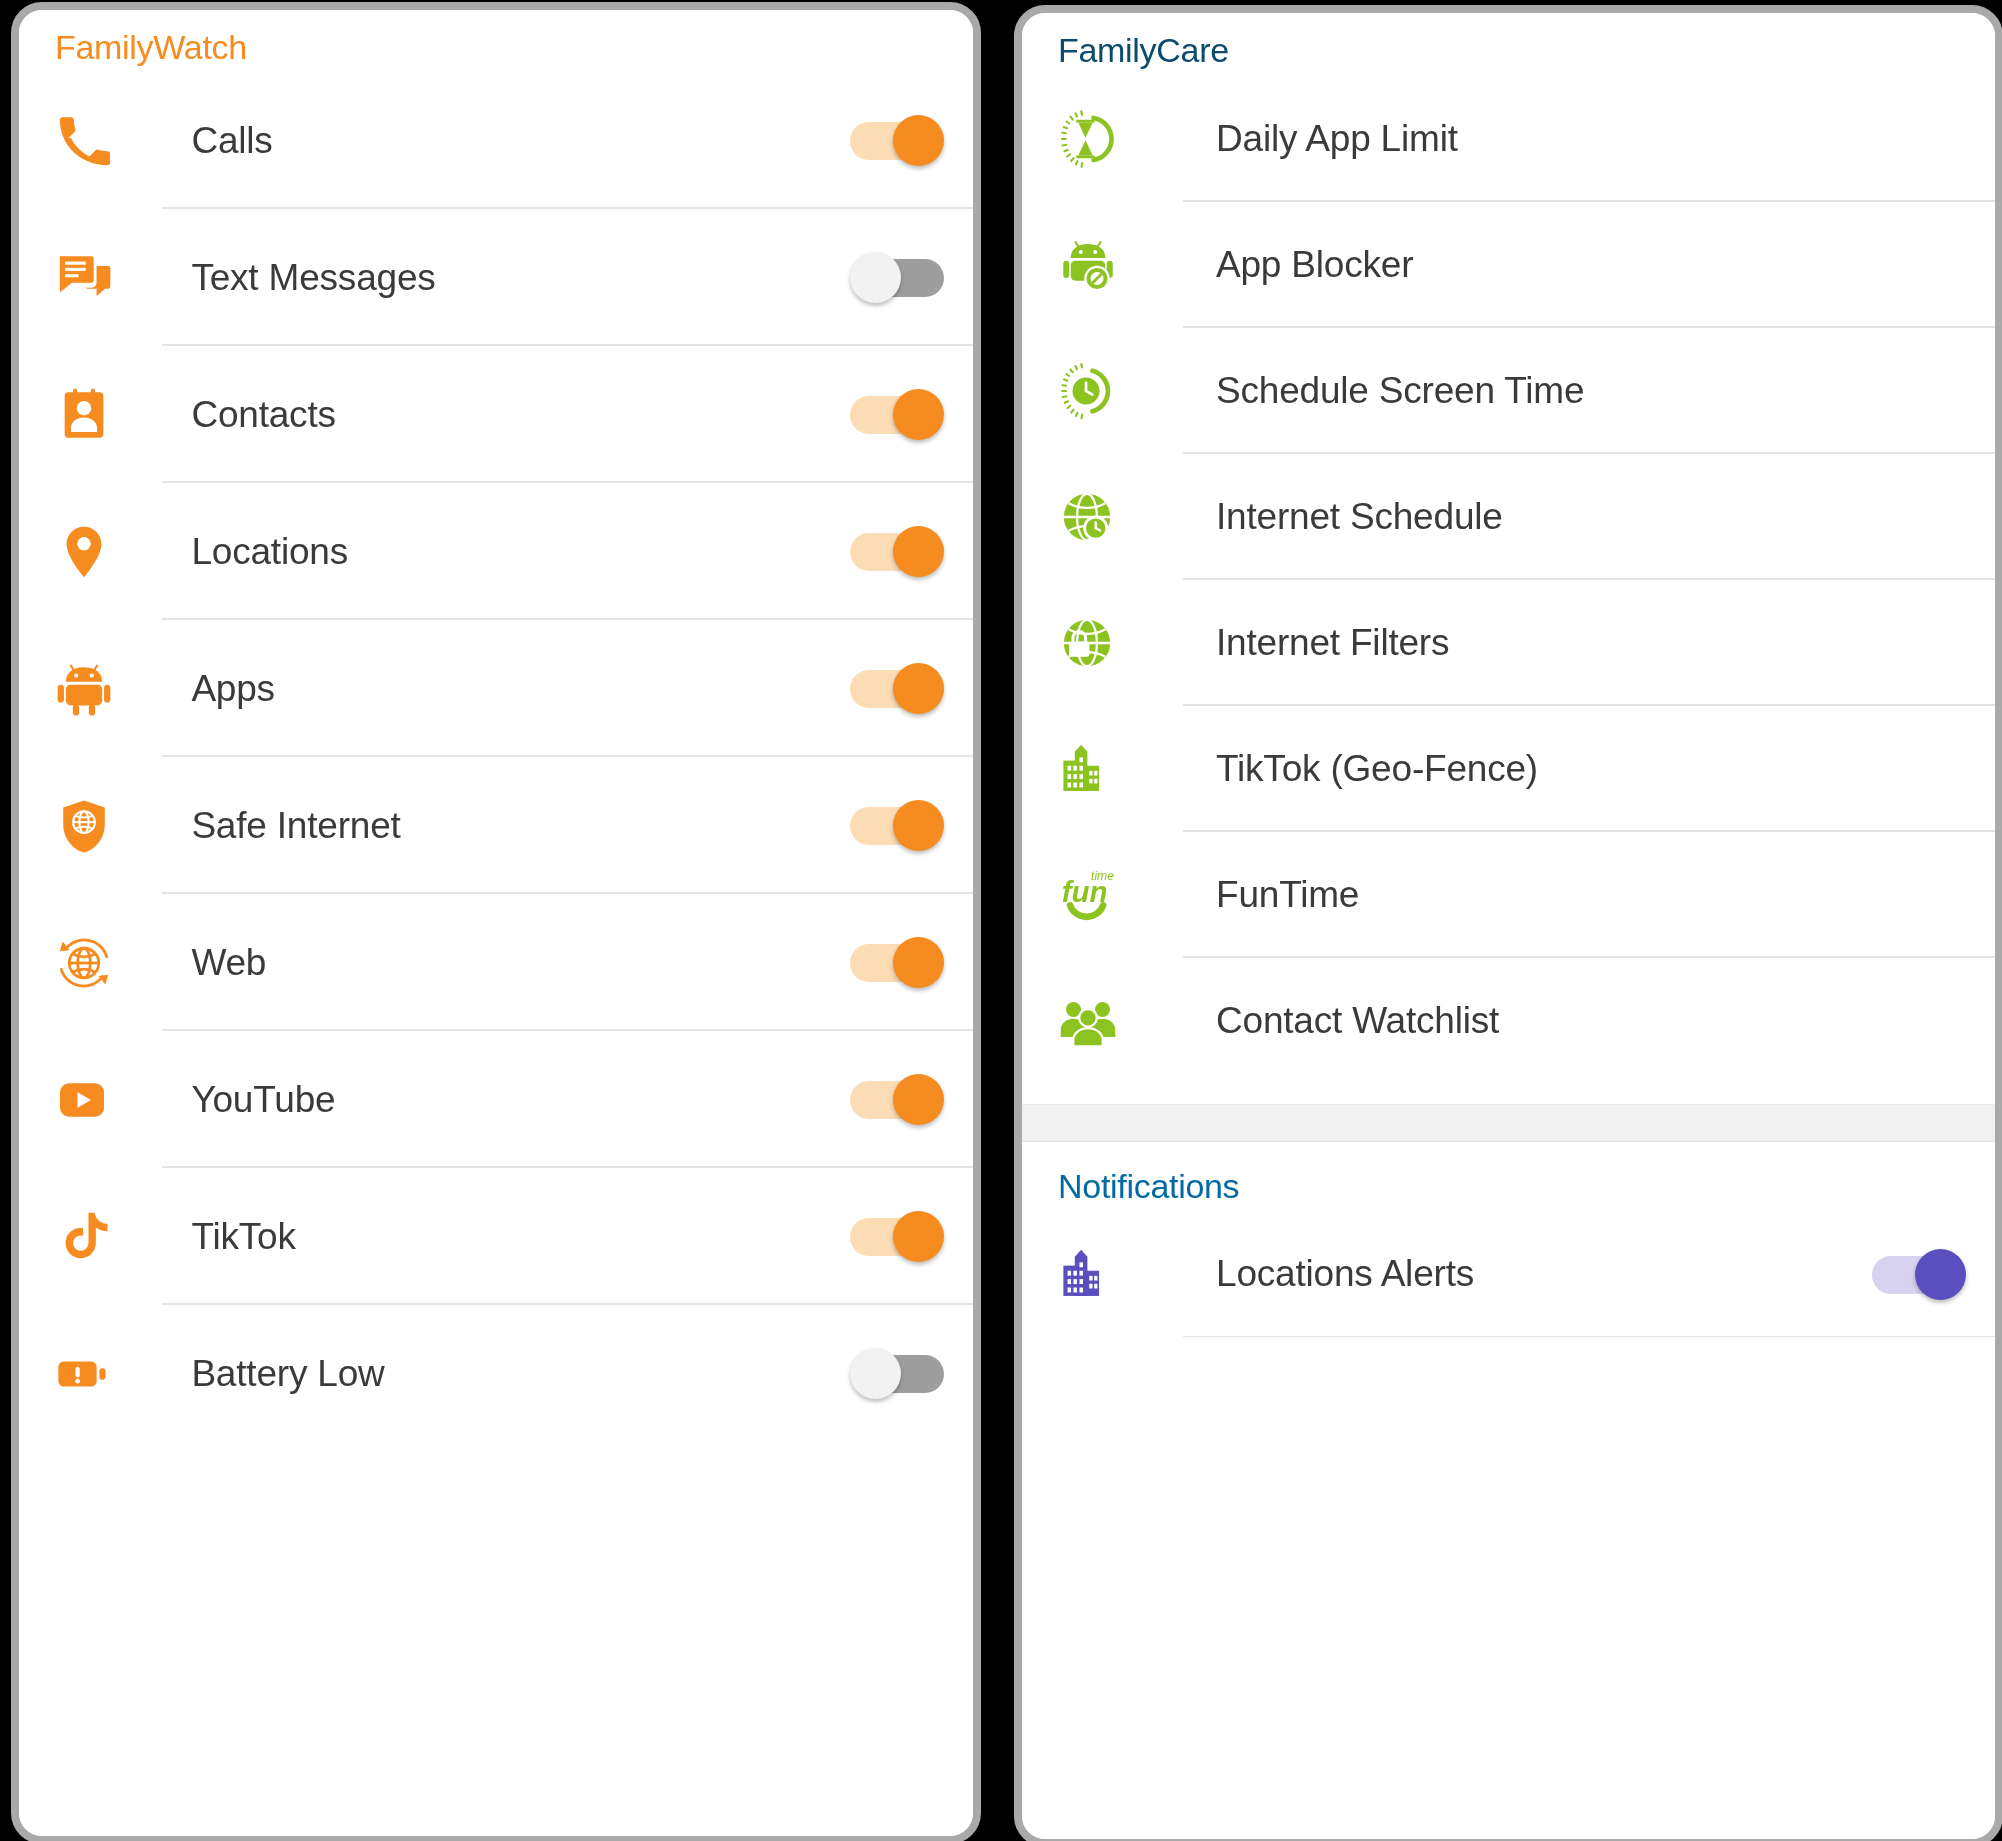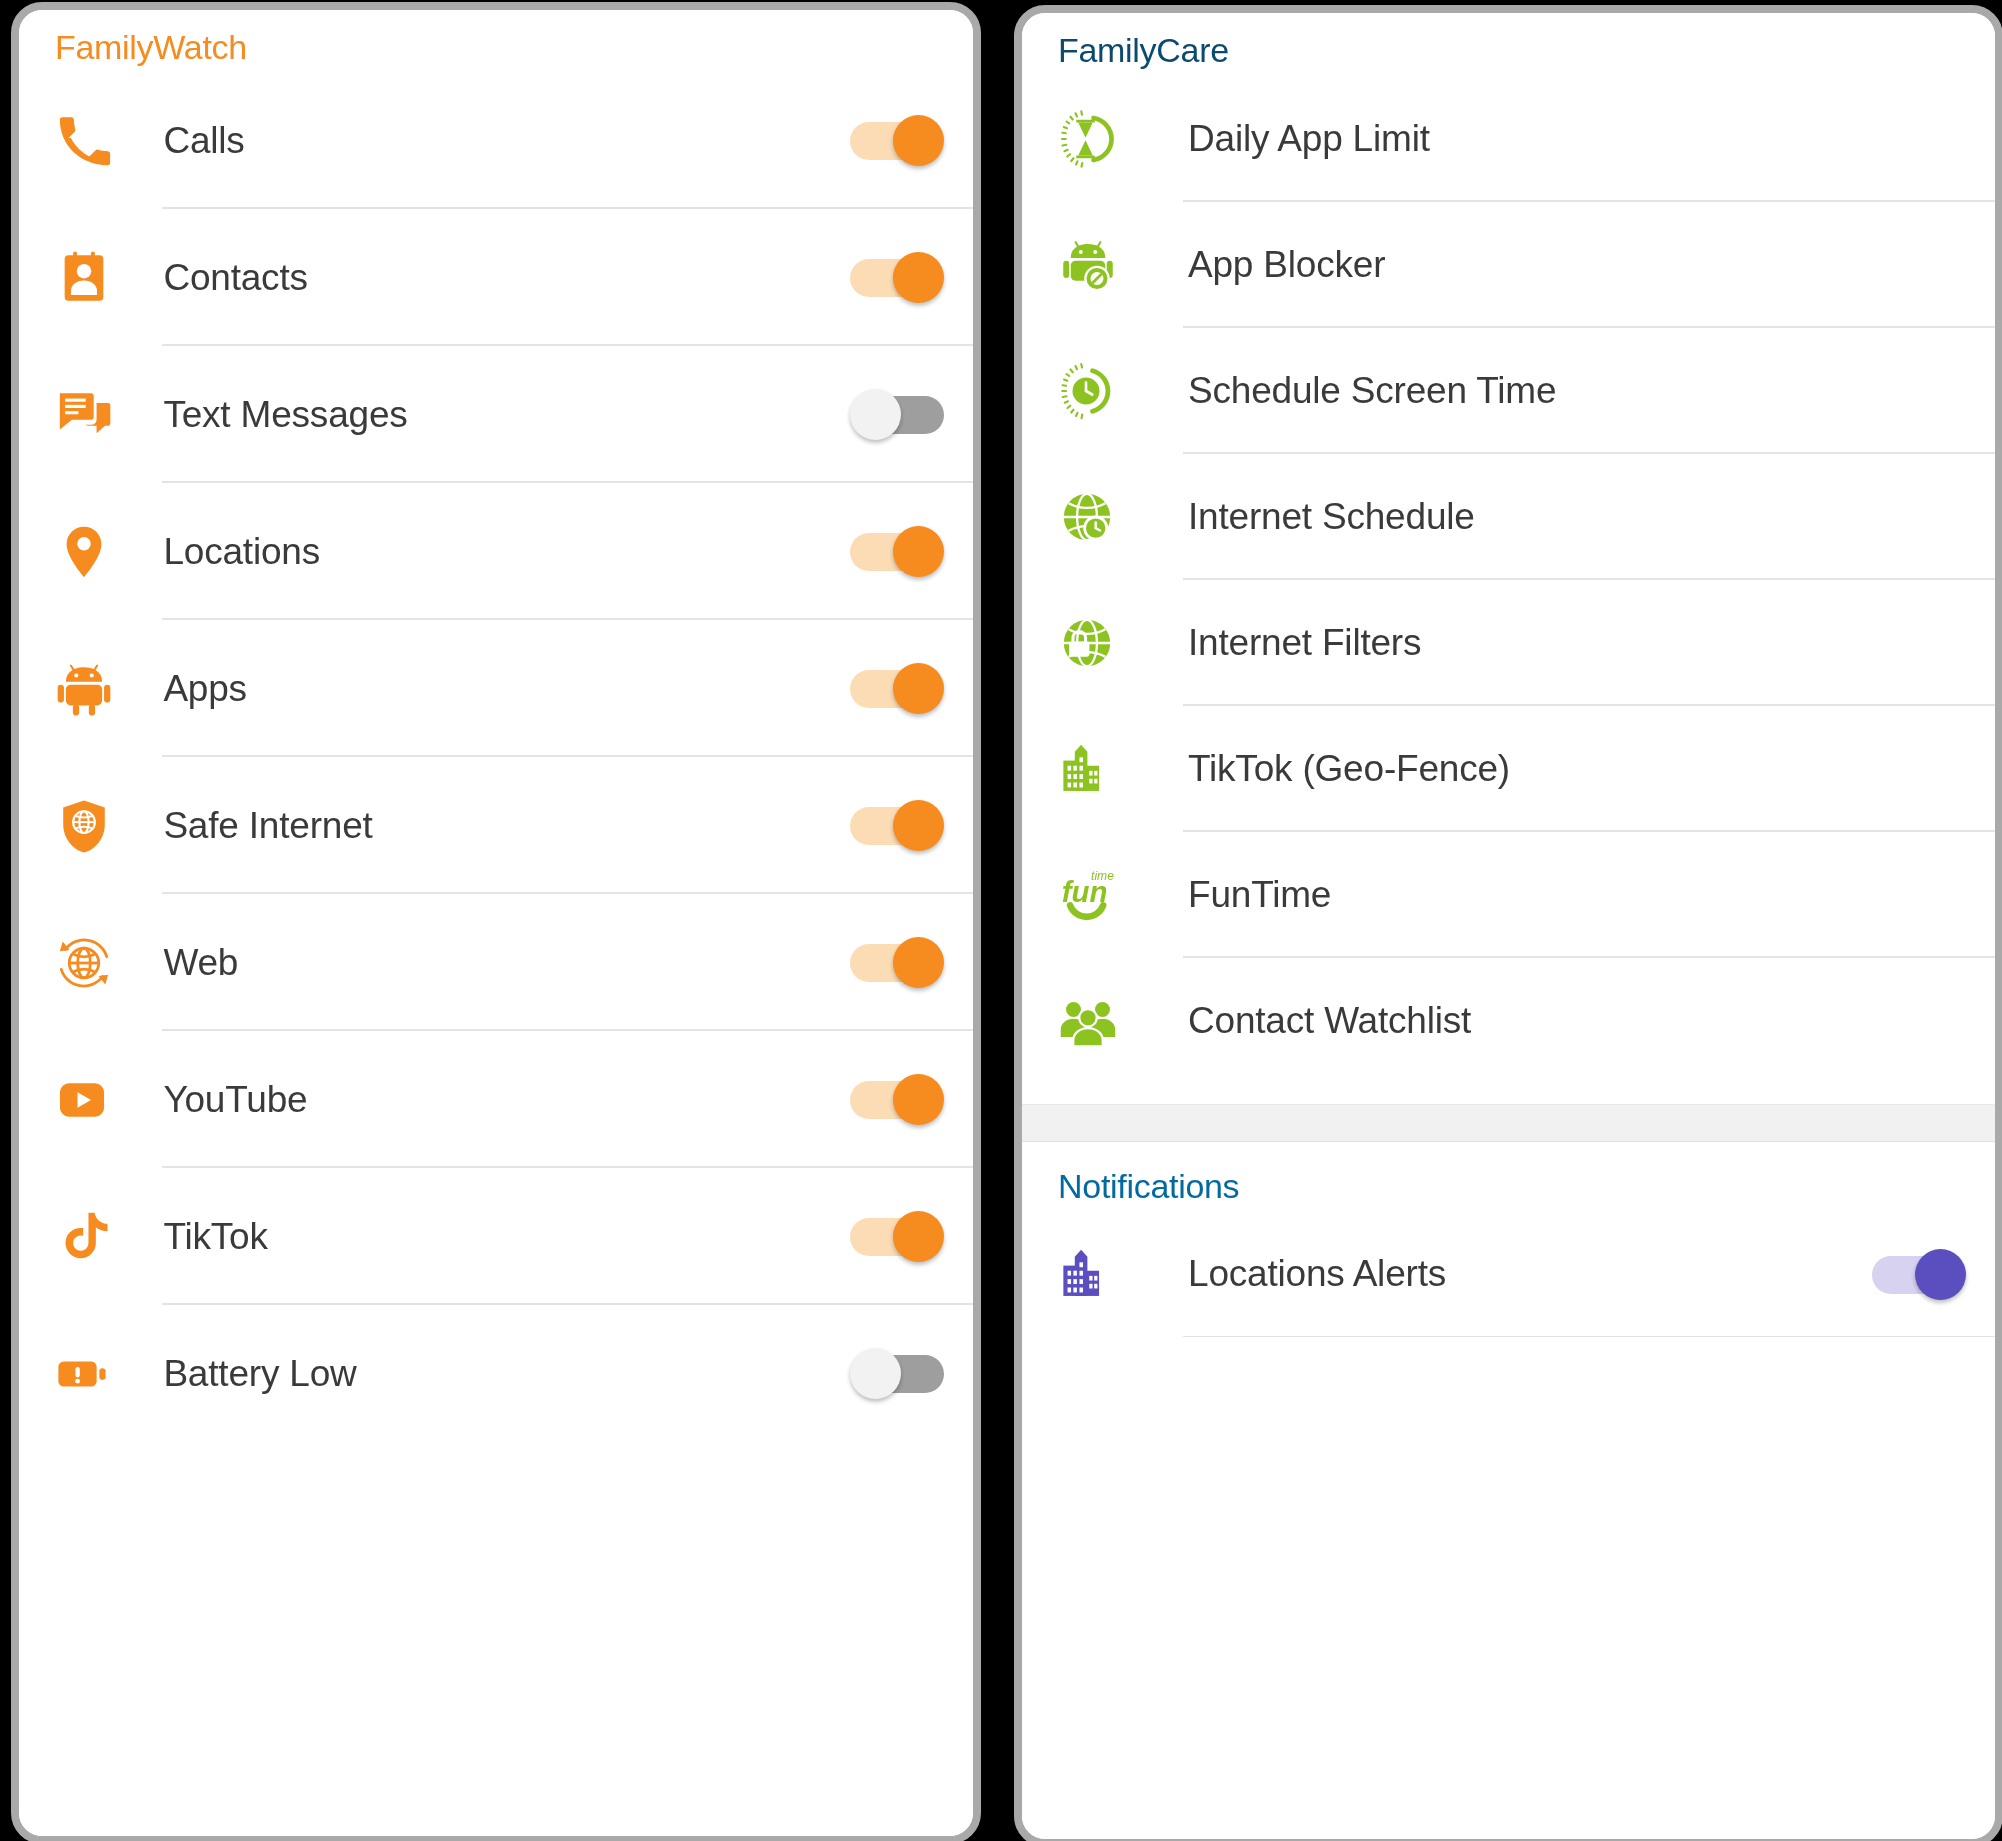--- a/index.html
+++ b/index.html
@@ -89,20 +89,21 @@
   }
   .row-icon svg { display: block; }
 
   .row-label {
     flex: 1 1 auto;
     font-size: 37px;
     color: #3a3a3a;
     letter-spacing: -0.2px;
     white-space: nowrap;
     padding-left: 5.4px;
+    margin-left: 28px;
   }
   .row-right .row-label { padding-left: 27px; }
 
   
   .row-divider {
     position: absolute;
     left: 143px;
     right: 0;
     bottom: 0;
     height: 1.8px;
@@ -181,47 +182,47 @@
           <span class="toggle on-orange">
             <span class="track"></span>
             <span class="thumb"></span>
           </span>
           <span class="row-divider"></span>
         </div>
 
         <div class="row row-left">
           <span class="row-icon">
             <svg width="58" height="58" viewBox="0 0 24 24">
+              <path fill="#f68b1f" d="M2 3h13a1 1 0 0 1 1 1v9a1 1 0 0 1-1 1H7l-5 4V3z"></path>
+              <rect x="4.2" y="5.2" width="8.5" height="1.3" fill="#ffffff"></rect>
+              <rect x="4.2" y="7.8" width="8.5" height="1.3" fill="#ffffff"></rect>
+              <rect x="4.2" y="10.4" width="5.5" height="1.3" fill="#ffffff"></rect>
+              <path fill="#f68b1f" d="M17.2 7H22a.9.9 0 0 1 .9.9v7.6a.9.9 0 0 1-.9.9h-1.3l-3.5 3.1v-3.1h-3.6a.9.9 0 0 1-.9-.9V16h2.5a2 2 0 0 0 2-2V7z"></path>
+            </svg>
+          </span>
+          <span class="row-label">Text Messages</span>
+          <span class="toggle off">
+            <span class="track"></span>
+            <span class="thumb"></span>
+          </span>
+          <span class="row-divider"></span>
+        </div>
+
+        <div class="row row-left">
+          <span class="row-icon">
+            <svg width="58" height="58" viewBox="0 0 24 24">
               <rect x="4" y="2.6" width="16" height="18.8" rx="1.6" fill="#f68b1f"></rect>
               <rect x="7.5" y="1" width="1.6" height="3.2" rx="0.8" fill="#f68b1f"></rect>
               <rect x="14.9" y="1" width="1.6" height="3.2" rx="0.8" fill="#f68b1f"></rect>
               <circle cx="12" cy="9.2" r="3" fill="#ffffff"></circle>
               <path fill="#ffffff" d="M12 13c-3.1 0-5.4 1.9-5.4 4.3V19h10.8v-1.7c0-2.4-2.3-4.3-5.4-4.3z"></path>
             </svg>
           </span>
           <span class="row-label">Contacts</span>
           <span class="toggle on-orange">
-            <span class="track"></span>
-            <span class="thumb"></span>
-          </span>
-          <span class="row-divider"></span>
-        </div>
-
-        <div class="row row-left">
-          <span class="row-icon">
-            <svg width="58" height="58" viewBox="0 0 24 24">
-              <path fill="#f68b1f" d="M2 3h13a1 1 0 0 1 1 1v9a1 1 0 0 1-1 1H7l-5 4V3z"></path>
-              <rect x="4.2" y="5.2" width="8.5" height="1.3" fill="#ffffff"></rect>
-              <rect x="4.2" y="7.8" width="8.5" height="1.3" fill="#ffffff"></rect>
-              <rect x="4.2" y="10.4" width="5.5" height="1.3" fill="#ffffff"></rect>
-              <path fill="#f68b1f" d="M17.2 7H22a.9.9 0 0 1 .9.9v7.6a.9.9 0 0 1-.9.9h-1.3l-3.5 3.1v-3.1h-3.6a.9.9 0 0 1-.9-.9V16h2.5a2 2 0 0 0 2-2V7z"></path>
-            </svg>
-          </span>
-          <span class="row-label">Text Messages</span>
-          <span class="toggle off">
             <span class="track"></span>
             <span class="thumb"></span>
           </span>
           <span class="row-divider"></span>
         </div>
 
         <div class="row row-left">
           <span class="row-icon">
             <svg width="58" height="58" viewBox="0 0 24 24">
               <path fill="#f68b1f" d="M12 1.6c-4 0-7.2 3.2-7.2 7.2 0 5.4 7.2 13.6 7.2 13.6s7.2-8.2 7.2-13.6c0-4-3.2-7.2-7.2-7.2z"></path>

